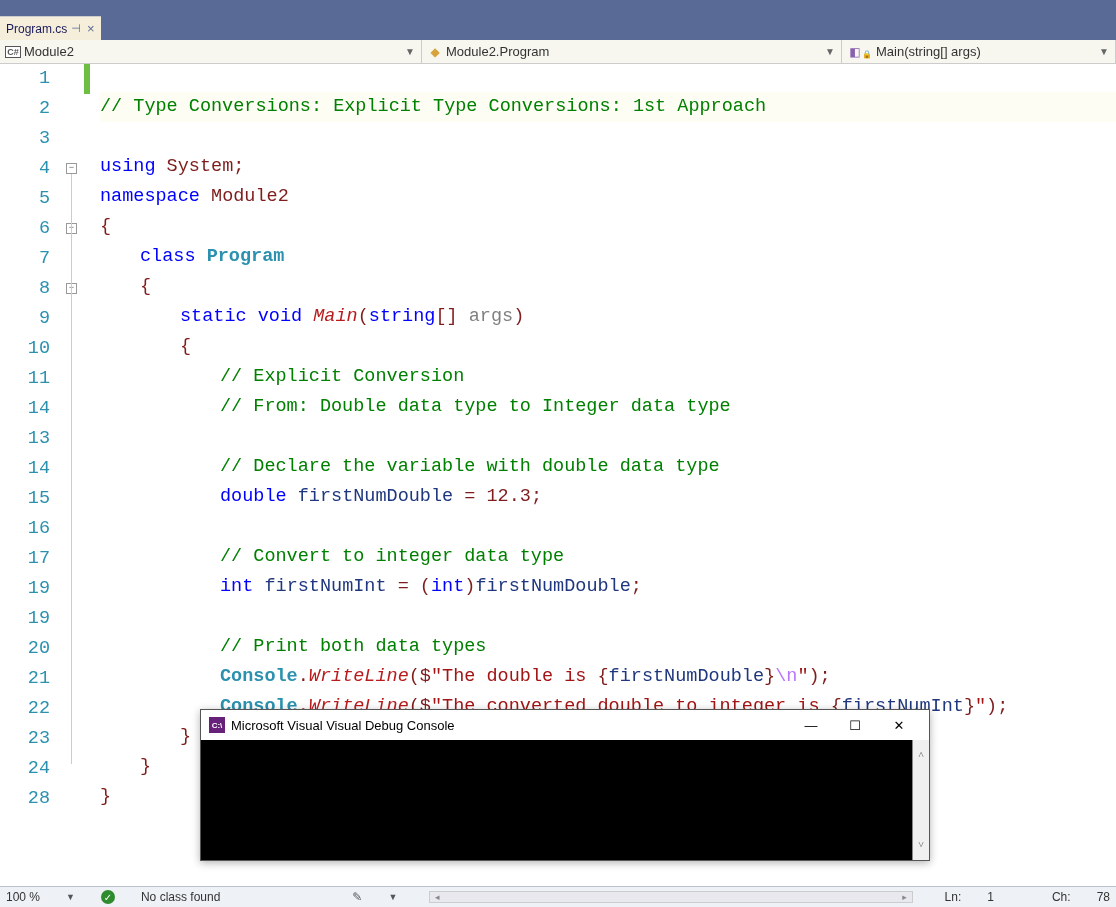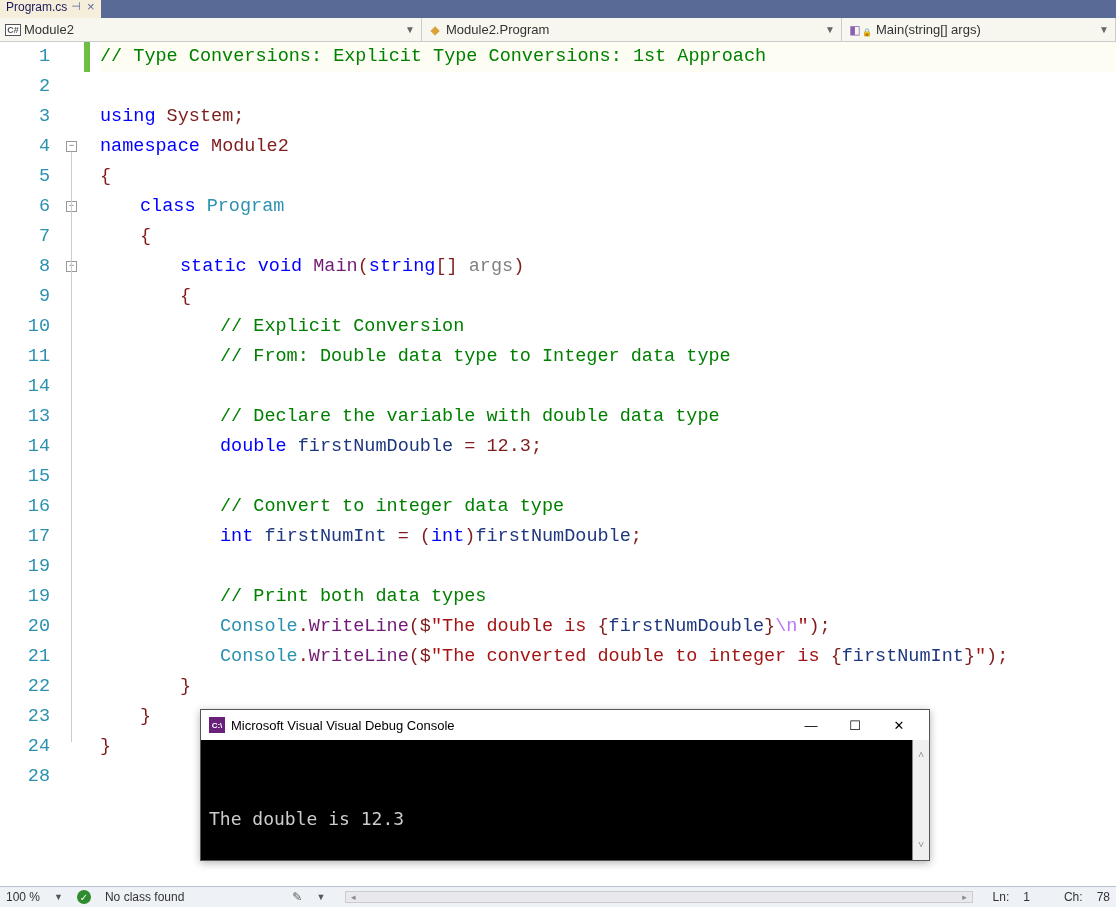--- a/index.html
+++ b/index.html
@@ -10,21 +10,21 @@
     width: 1116px;
     height: 907px;
     overflow: hidden;
     position: relative;
     color: #000;
   }
 
   
   .tabstrip {
     background: #5a6a96;
-    height: 18px;
+    height: 40px;
     display: flex;
     align-items: flex-end;
   }
   .tab {
     background: #f5eedb;
     height: 24px;
     display: flex;
     align-items: center;
     padding: 0 6px;
     font-size: 12px;
@@ -123,29 +123,30 @@
   .vline {
     position: absolute;
     left: 11px;
     width: 1px;
     background: #ccc;
   }
   .codecol {
     flex: 1;
     position: relative;
     white-space: pre;
+    margin-top: 28px;
   }
   .codecol .row { height: 30px; display:flex; align-items:center;}
   .hl-row { background: #fdfdf4; }
 
   
   .c-comment { color: #008000; }
   .c-key     { color: #0000ff; }
-  .c-type    { color: #2b91af; }
-  .c-method  { color: #701a75; }
+  .c-type    { color: #2b91af; font-weight: bold; }
+  .c-method  { color: #b91c1c; font-style: italic; }
   .c-str     { color: #a31515; }
   .c-escape  { color: #b776fb; }
   .c-param   { color: #808080; }
   .c-text    { color: #7f1d1d; }
   .c-ident   { color: #1f377f; }
   .c-interp  { color: #1f377f; }
 
   
   .console-win {
     position: absolute;
@@ -217,21 +218,21 @@
     position: absolute;
     bottom: 0; left: 0; right: 0;
     height: 21px;
     background: #eef1f6;
     border-top: 1px solid #b9c0cf;
     display: flex;
     align-items: center;
     font-size: 12px;
     color: #333;
     padding: 0 6px;
-    gap: 14px;
+    gap: 26px;
   }
   .statusbar .dd2 { font-size: 9px; color: #555; }
   .status-ok {
     width: 14px; height: 14px;
     border-radius: 50%;
     background: #2e8b2e;
     color: #fff;
     display: inline-flex;
     align-items: center;
     justify-content: center;
@@ -332,21 +333,21 @@
   <div class="console-title">
     <span class="app-icon">C:\</span>
     <span>Microsoft Visual Visual Debug Console</span>
     <div class="btns">
       <span>—</span>
       <span>☐</span>
       <span>✕</span>
     </div>
   </div>
   <div class="console-body">
-    <div id="console-lines"><div>The double is 12.3</div><div>&nbsp;</div></div>
+    <div id="console-lines"><div>&nbsp;</div></div>
     <div class="console-scroll">
       <span>˄</span>
       <span>˅</span>
     </div>
   </div>
 </div>
 
 <div class="statusbar">
   <span>100 %</span>
   <span class="dd2">▼</span>

